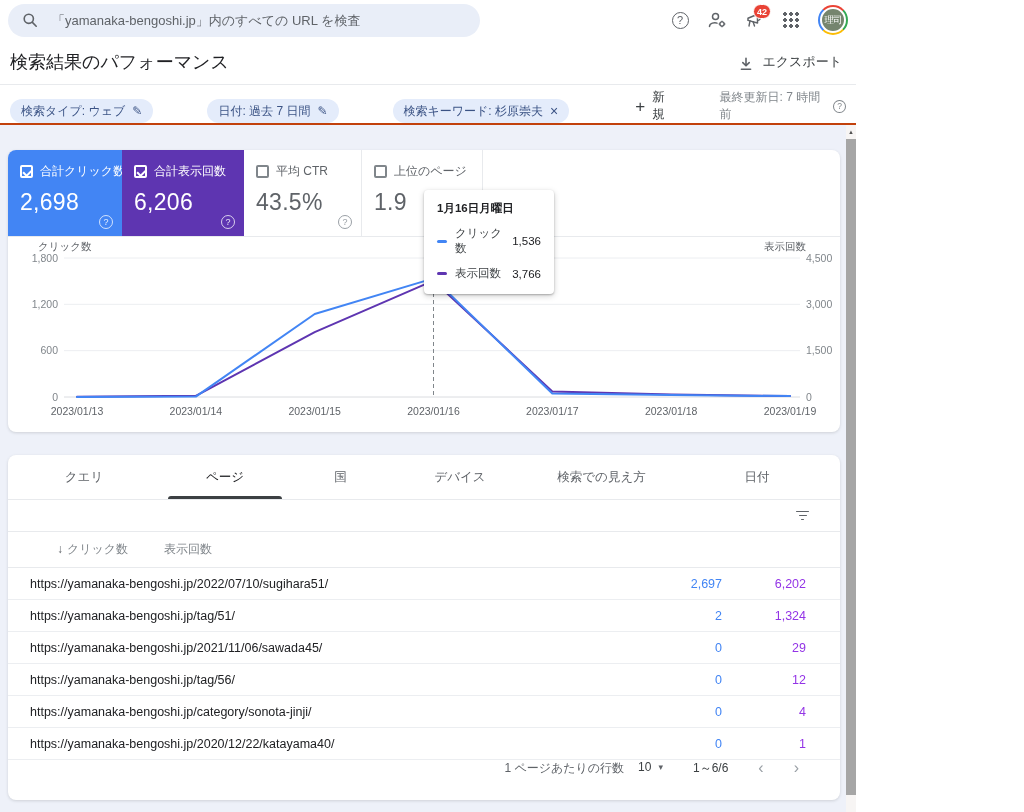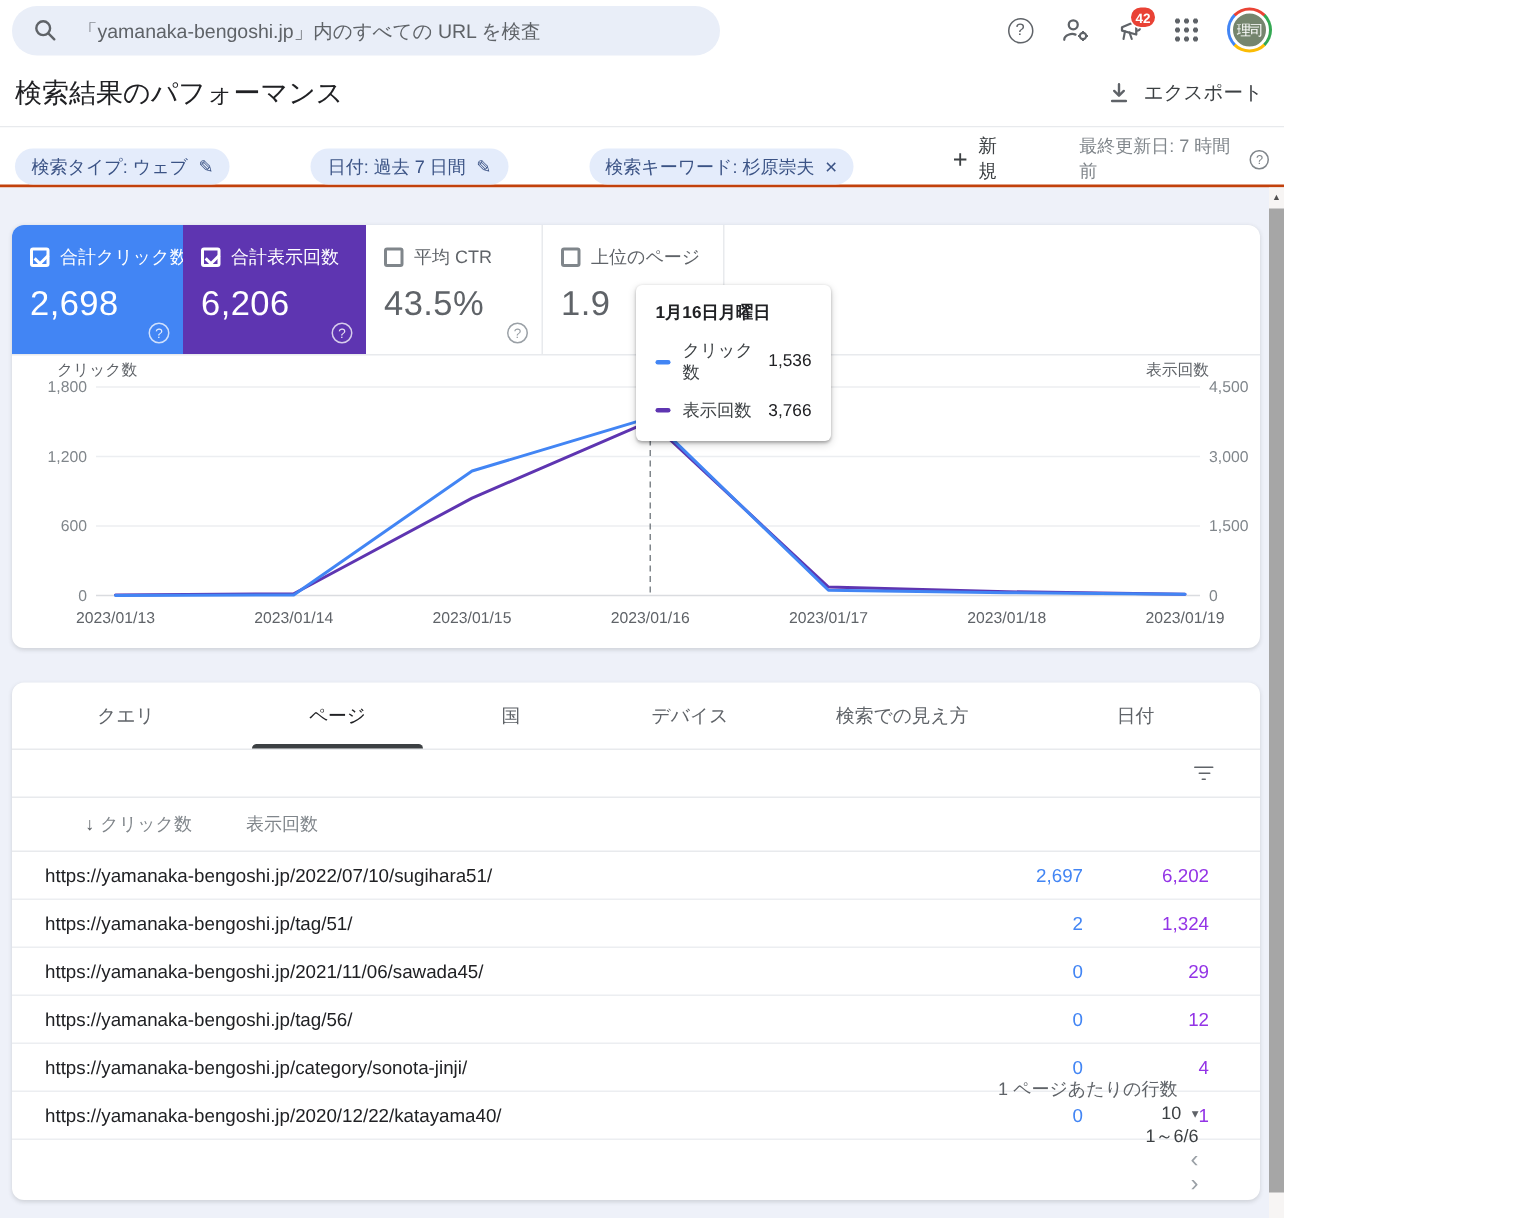--- a/index.html
+++ b/index.html
@@ -16,21 +16,21 @@
   .tb-ico { width:20px; height:20px; display:flex; align-items:center; justify-content:center; position:relative; cursor:pointer; }
   .help-circle { width:17px; height:17px; border:1.5px solid #5f6368; border-radius:50%; display:flex; align-items:center; justify-content:center; font-size:11px; color:#5f6368; }
   .badge { position:absolute; top:-6px; left:9px; min-width:16px; height:15px; padding:0 3px; border-radius:8px; background:var(--badge); color:#fff; font-size:9px; font-weight:bold; display:flex; align-items:center; justify-content:center; border:1px solid #fff; }
   .grid-dots { width:18px; height:18px; background-image:radial-gradient(circle, #5f6368 1.7px, transparent 1.9px); background-size:6px 6px; background-position:0 0; }
   .avatar { width:30px; height:30px; border-radius:50%; background:conic-gradient(from 45deg, #34a853 0 25%, #fbbc05 0 50%, #4285f4 0 75%, #ea4335 0 100%); display:flex; align-items:center; justify-content:center; cursor:pointer; }
   .avatar-inner { width:26px; height:26px; border-radius:50%; background:#75856e; border:2px solid #fff; color:#fff; font-size:9.5px; display:flex; align-items:center; justify-content:center; letter-spacing:-1px; }
 
   
   .page-header { height:45px; display:flex; align-items:center; padding:0 14px 0 10px; border-bottom:1px solid #e8eaed; }
   .page-title { font-size:18px; color:#202124; font-weight:400; }
-  .export-btn { margin-left:auto; display:flex; align-items:center; gap:9px; font-size:13px; color:#3c4043; cursor:pointer; }
+  .export-btn { margin-left:auto; display:flex; align-items:flex-end; gap:9px; font-size:13px; color:#3c4043; cursor:pointer; }
 
   
   .filter-bar { height:40px; display:flex; align-items:flex-end; padding:0 10px; border-bottom:2px solid #c2410c; background:#fff;gap:44px; }
   .chip { height:24px; border-radius:12px; background:var(--chip-bg); color:var(--chip-text); font-size:12px; display:flex; align-items:center; padding:0 11px; margin-right:10px; cursor:pointer; white-space:nowrap; }
   .chip .edit-glyph { margin-left:7px; font-size:12px; color:var(--chip-text); }
   .chip .close-glyph { margin-left:7px; font-size:14px; line-height:1; color:var(--chip-text); }
   .new-btn { display:flex; align-items:center; gap:7px; margin-left:12px; font-size:12.5px; color:#3c4043; cursor:pointer; }
   .new-btn .plus { font-size:17px; line-height:1; color:#3c4043; }
   .last-updated { margin-left:auto; display:flex; align-items:center; gap:6px; font-size:12px; color:#80868b; }
   .info-circle { width:13px; height:13px; border:1px solid #80868b; border-radius:50%; font-size:8.5px; color:#80868b; display:flex; align-items:center; justify-content:center; }
@@ -93,21 +93,21 @@
   .thead { height:36px; display:flex; align-items:center; font-size:12px; color:#80868b; border-bottom:1px solid #e8eaed; }
   .trow { height:32px; display:flex; align-items:center; font-size:12.5px; border-bottom:1px solid #eceef1; cursor:pointer; }
   .c-url { flex:1; padding-left:22px; color:#202124; overflow:hidden; white-space:nowrap; text-overflow:ellipsis; }
   .c-clicks { width:120px; text-align:right; }
   .c-impr { width:118px; text-align:right; padding-right:34px; }
   .trow .c-clicks { color:var(--clicks); }
   .trow .c-impr { color:var(--impr-num); }
   .sort-arrow { color:#5f6368; margin-right:4px; font-size:12px; }
 
   
-  .tfoot { height:38px; display:flex; align-items:flex-end; justify-content:flex-end; font-size:12px; color:#5f6368; padding-right:41px;flex-direction:column; }
+  .tfoot { height:38px; display:flex; align-items:flex-start; justify-content:flex-end; font-size:12px; color:#5f6368; padding-right:41px; }
   .rpp-label { margin-right:14px; }
   .rpp-select { display:flex; align-items:center; gap:7px; cursor:pointer; color:#3c4043; }
   .caret { font-size:9px; color:#5f6368; }
   .range { margin-left:30px; color:#3c4043; }
   .pg-chev { margin-left:30px; font-size:16px; color:#9aa0a6; cursor:pointer; line-height:1; }
 
   
   .scrollbar { position:absolute; left:846px; top:125px; width:10px; height:687px; background:#f7f5f4; }
   .sb-arrow { height:14px; display:flex; align-items:center; justify-content:center; font-size:6px; color:#505050; }
   .sb-thumb { position:absolute; left:0; top:14px; width:10px; height:656px; background:#a6a6a6; }

